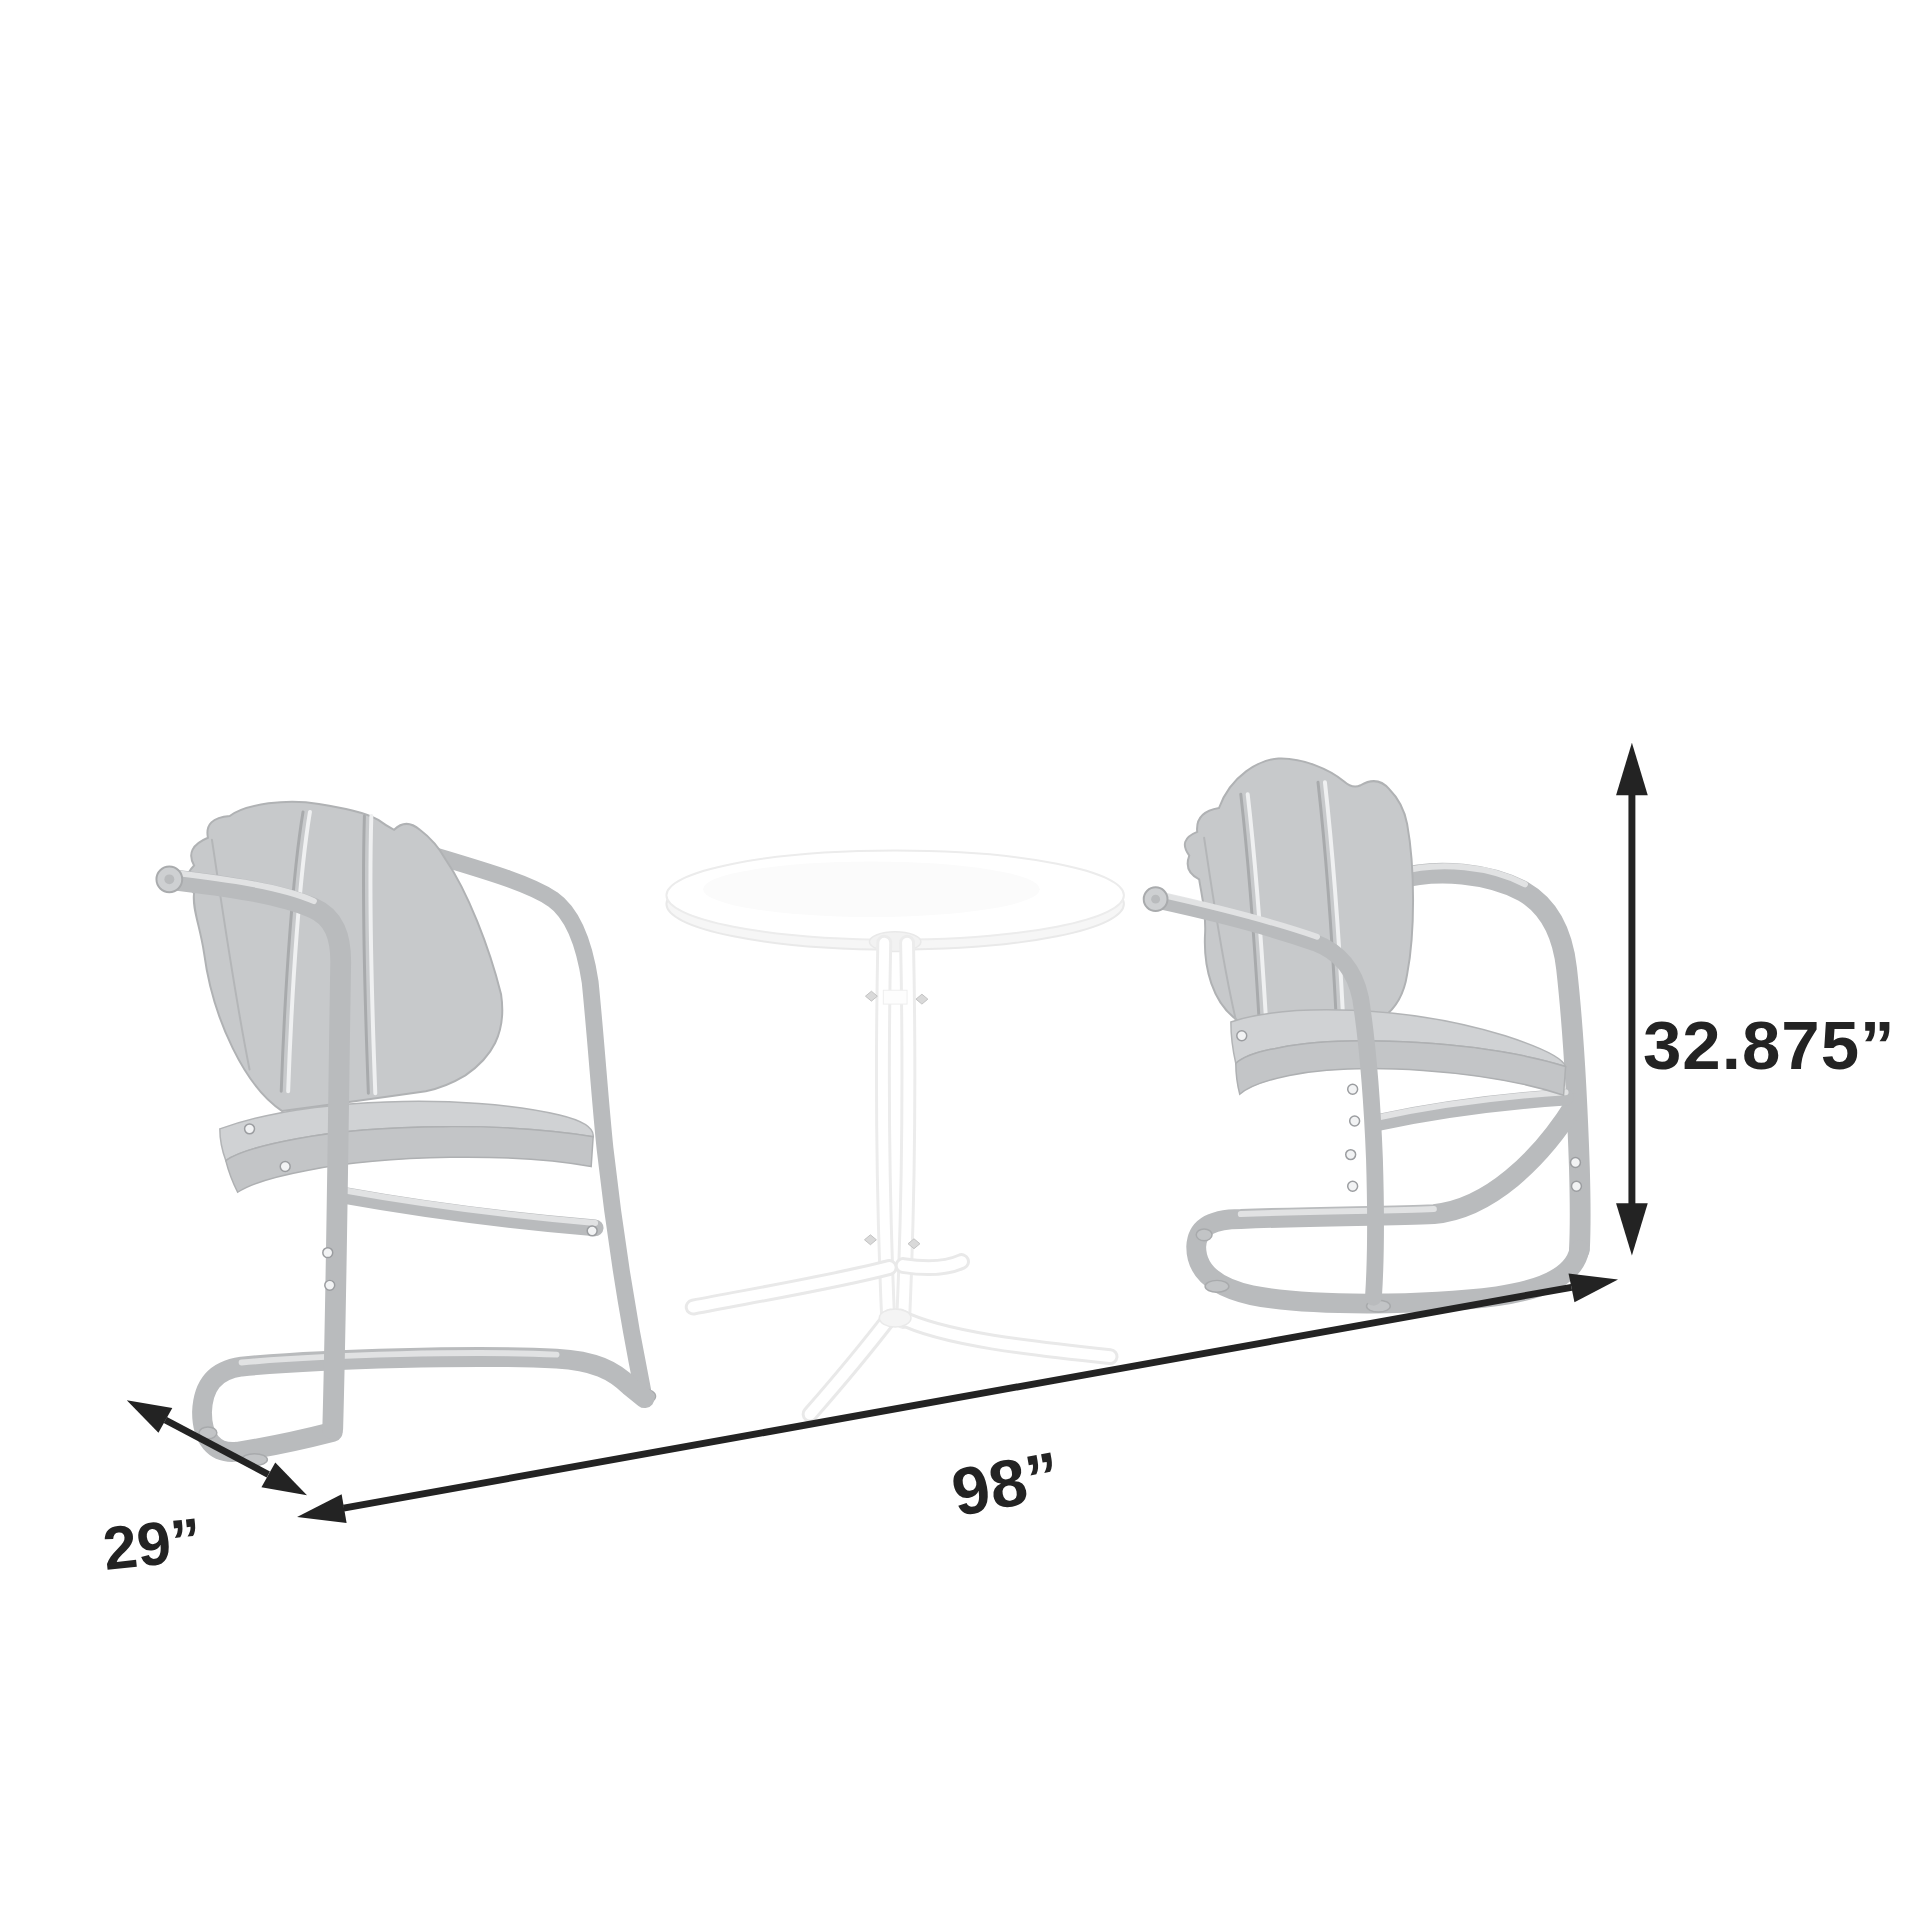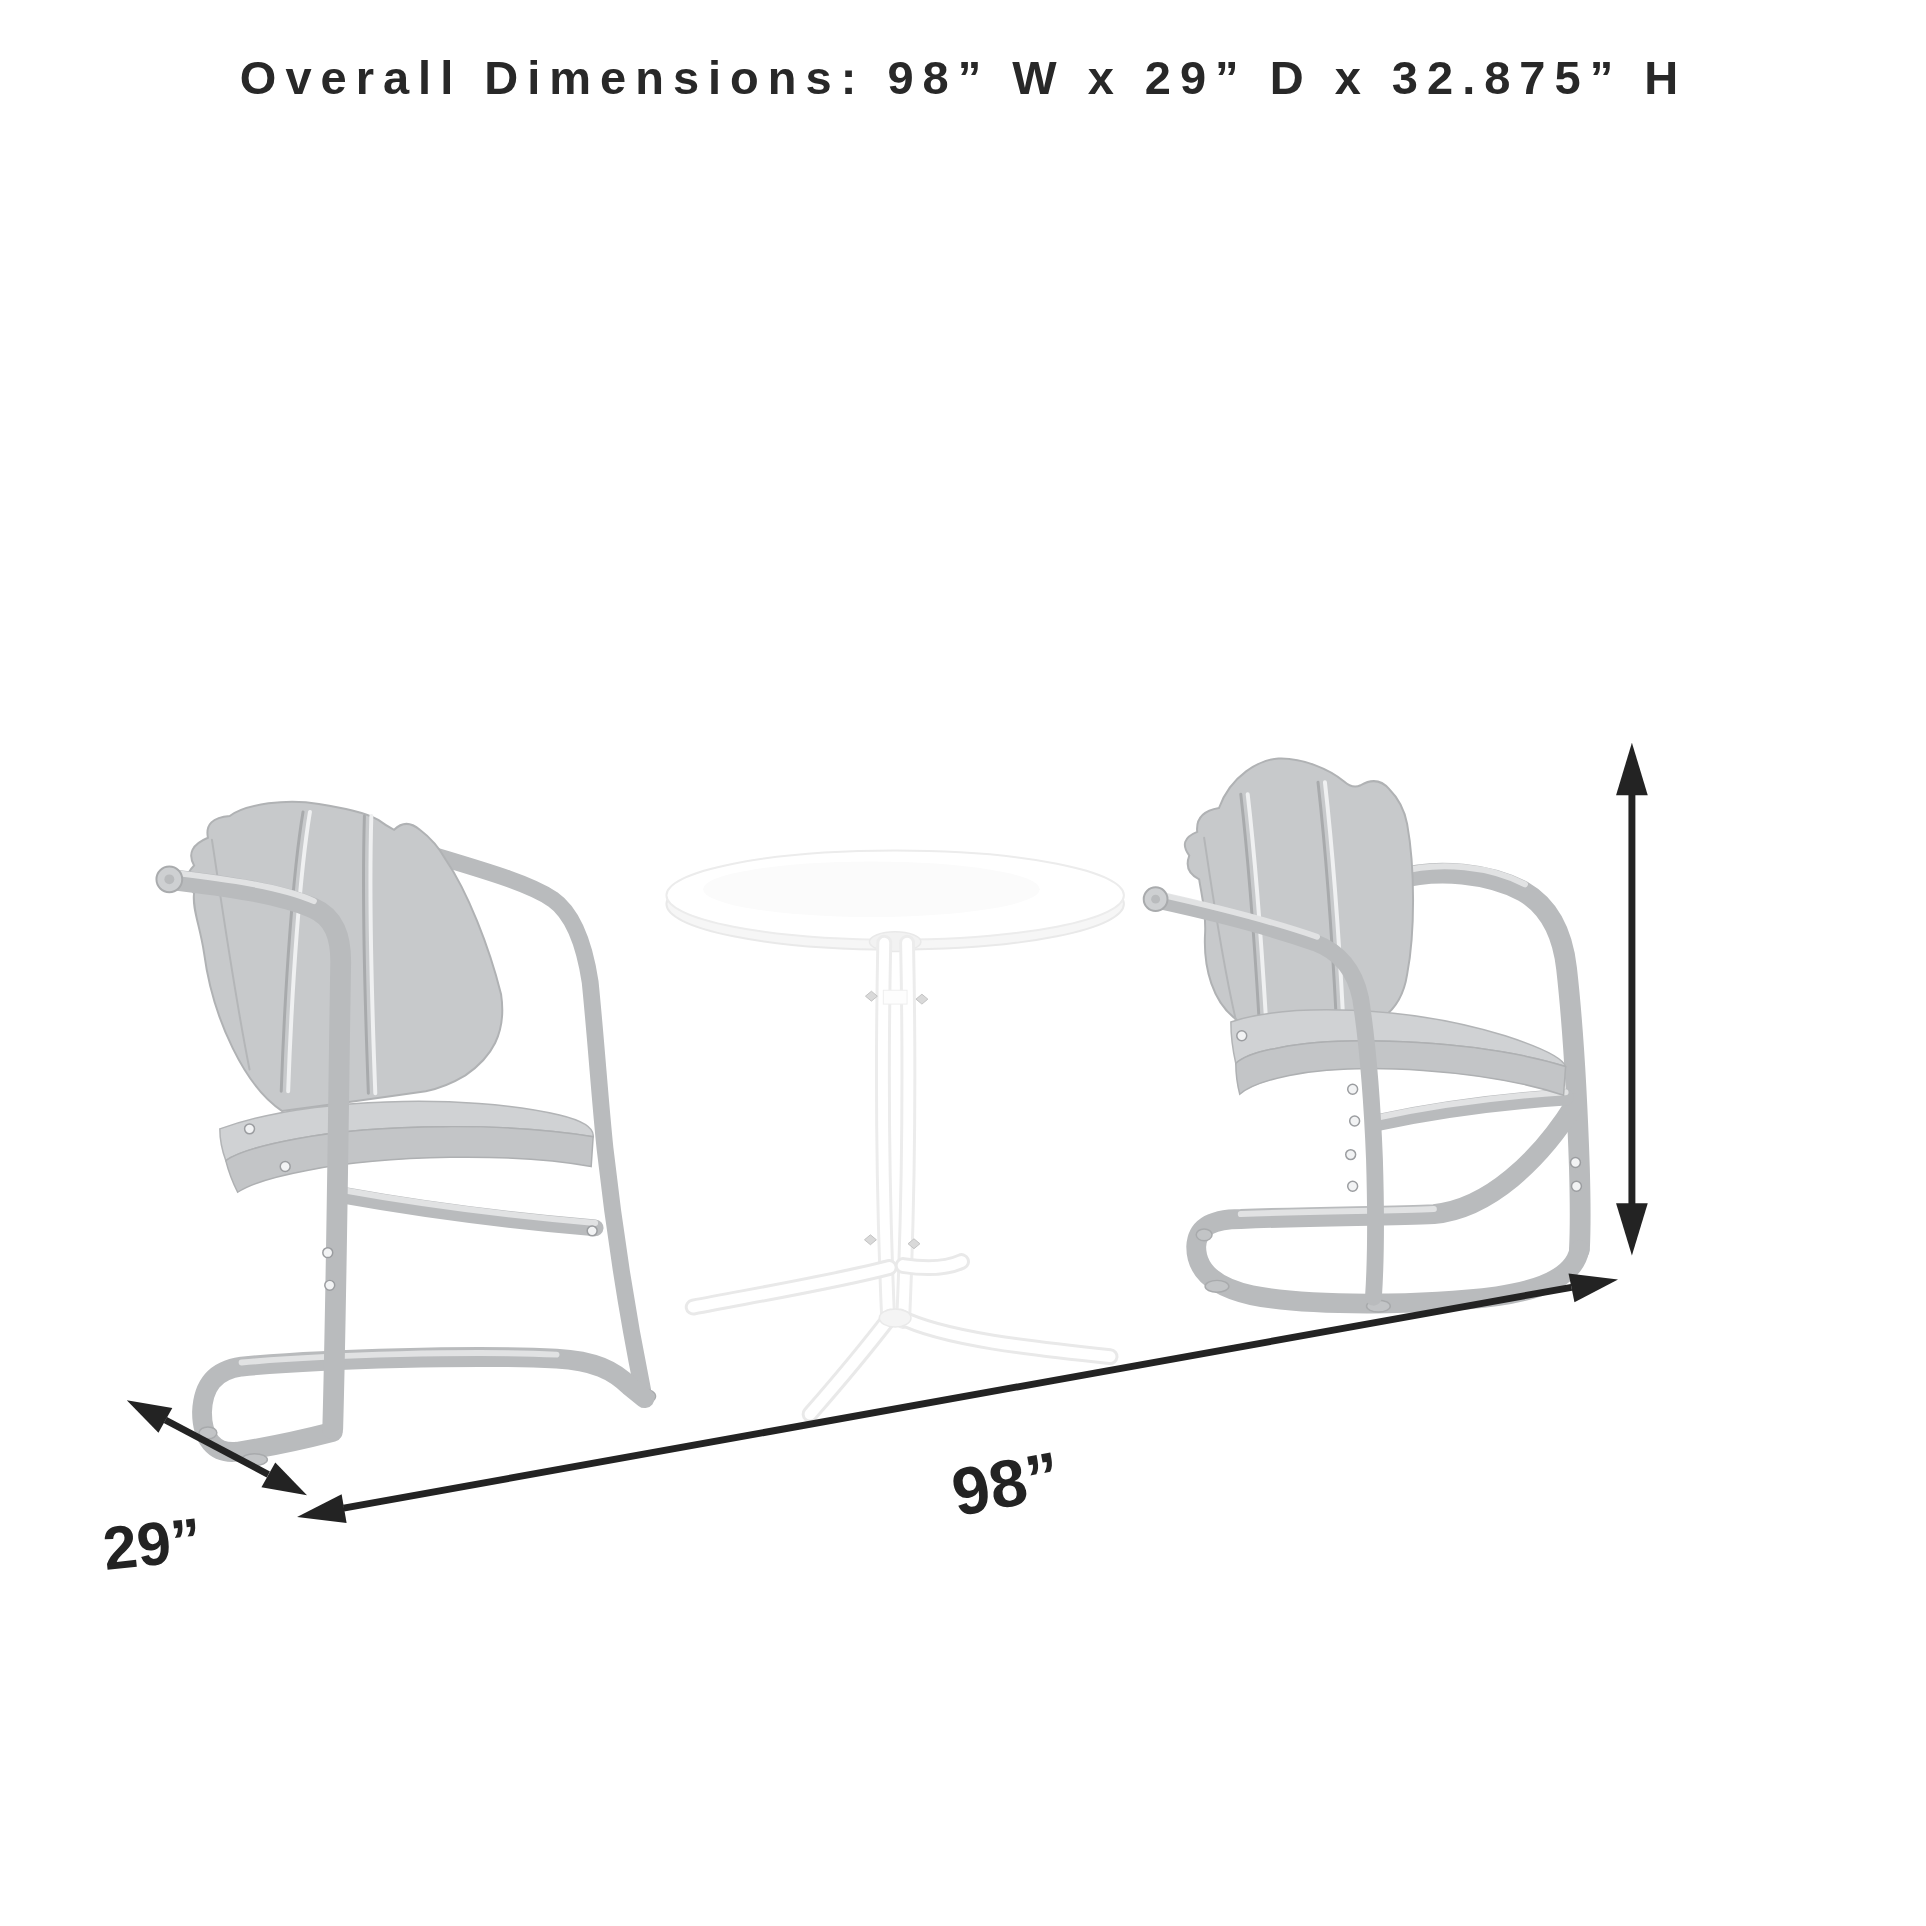--- a/index.html
+++ b/index.html
@@ -47,21 +47,20 @@
   .screw{fill:#d9d9d9;stroke:#c2c2c2;stroke-width:1;}
   
   .ink-line{stroke:#232323;stroke-width:7;}
   .ink-head{fill:#232323;}
 </style>
 </head>
 <body>
 
 <div class="page">
 
-  <div class="title">Overall Dimensions: 98” W x 29” D x 32.875” H</div>
 
   <svg class="scene" viewBox="0 0 1946 1946" xmlns="http://www.w3.org/2000/svg">
 
     <g>
       <ellipse cx="904" cy="913" rx="231" ry="46" fill="#f6f6f6" stroke="#e9e9e9" stroke-width="2"></ellipse>
       <ellipse cx="904" cy="904" rx="231" ry="45" fill="#ffffff" stroke="#ececec" stroke-width="2"></ellipse>
       <ellipse cx="880" cy="898" rx="170" ry="28" fill="#fbfbfb"></ellipse>
       <ellipse cx="904" cy="951" rx="26" ry="10" fill="#f2f2f2" stroke="#e9e9e9" stroke-width="1.5"></ellipse>
 
       <g>
@@ -174,17 +173,18 @@
       <polygon class="ink-head" points="1634,1292 1590,1315 1584,1286"></polygon>
     </g>
 
     <g>
       <line class="ink-line" x1="167" y1="1434" x2="271" y2="1489"></line>
       <polygon class="ink-head" points="128,1414 160,1447 174,1422"></polygon>
       <polygon class="ink-head" points="310,1510 264,1502 278,1477"></polygon>
     </g>
   </svg>
 
+  <div class="dim dim-h">32.875”</div>
   <div class="dim dim-w">98”</div>
   <div class="dim dim-d">29”</div>
 
 </div>
 
 
 </body></html>

